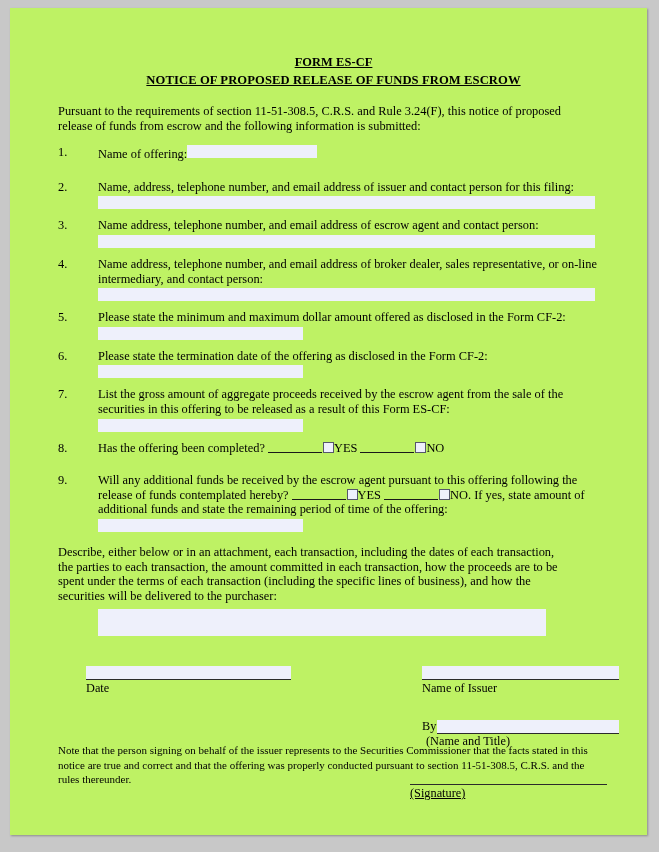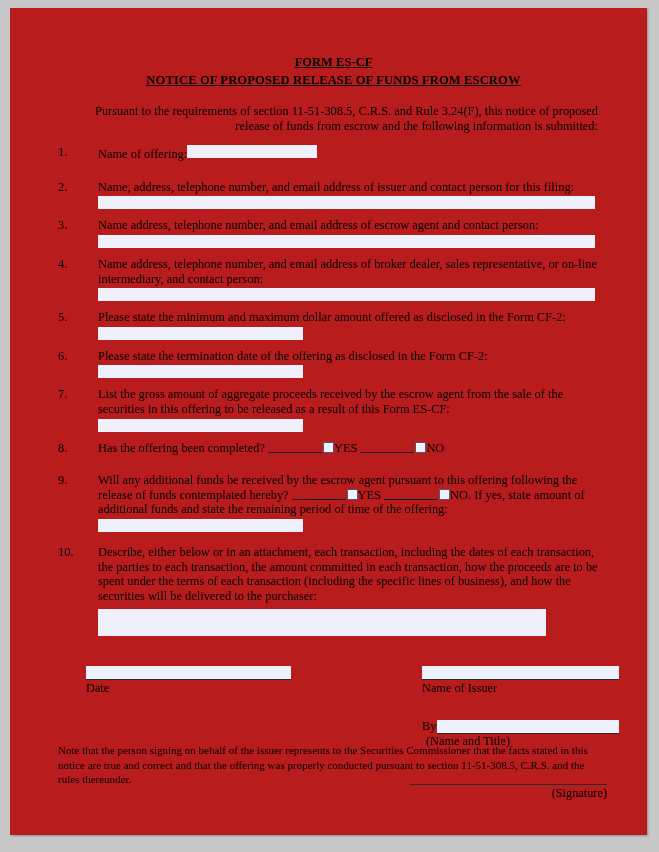--- a/index.html
+++ b/index.html
@@ -7,21 +7,21 @@
     margin: 0; padding: 0;
     background: #c8c8c8;
     width: 659px; height: 852px;
     overflow: hidden;
     font-family: "Liberation Serif", "DejaVu Serif", serif;
   }
   #page {
     position: absolute;
     left: 10px; top: 8px;
     width: 637px; height: 827px;
-    background: #b91c1c;
+    background: #bef264;
     box-shadow: 1px 1px 2px rgba(0,0,0,0.30);
   }
   #sheet {
     position: absolute;
     left: 0; top: 0; right: 0; bottom: 0;
     padding: 44px 38px 0 48px;
   }
 
   
   .title-block { text-align: center; margin-bottom: 16px; }
@@ -32,21 +32,21 @@
     text-decoration: underline;
     line-height: 14.5px;
     display: inline-block;
   }
   .title-line.second { font-size: 12.6px; }
 
   
   .para {
     font-size: 12.4px;
     line-height: 14.6px;
-    text-align: right;
+    text-align: left;
     margin: 0 0 12px 0;
     max-width: 540px;
   }
 
   
   .item {
     display: flex;
     font-size: 12.4px;
     line-height: 14.6px;
     margin-bottom: 0;
@@ -131,24 +131,25 @@
   .by-fill .sig-input { height: 13px; }
   .sub-label { font-size: 12.3px; line-height: 14.5px; padding-left: 4px; }
 
   .signature-line {
     position: absolute;
     left: 352px;
     top: 118px;
     width: 197px;
   }
   .sig-center {
-    text-align: right;
+    text-align: left;
     font-size: 12.3px;
     line-height: 14.5px;
     padding-top: 1px;
+    text-decoration: underline;
   }
 
   .note {
     position: absolute;
     left: 48px;
     top: 735px;
     width: 545px;
     font-size: 11px;
     line-height: 14.6px;
   }
@@ -228,21 +229,20 @@
       <span class="num">9.</span>
       <span class="body">
         <span>Will any additional funds be received by the escrow agent pursuant to this offering following the release of funds contemplated hereby?</span><span class="rule-short"></span><span class="cbox"></span><span>YES</span><span class="rule-short"></span><span class="cbox"></span><span>NO.</span>
         <span>If yes, state amount of additional funds and state the remaining period of time of the offering:</span>
       </span>
     </div>
     <div class="field-row w-mid"></div>
     <div class="gap-md"></div>
 
     <div class="item">
-      <span class="num">10.</span>
       <span class="body">Describe, either below or in an attachment, each transaction, including the dates of each transaction, the parties to each transaction, the amount committed in each transaction, how the proceeds are to be spent under the terms of each transaction (including the specific lines of business), and how the securities will be delivered to the purchaser:</span>
     </div>
     <div class="textarea-field"></div>
 
     <div class="sig-area">
       <div class="sig-col-left">
         <div class="sig-input"></div>
         <div class="sig-rule"></div>
         <div class="sig-label">Date</div>
       </div>

